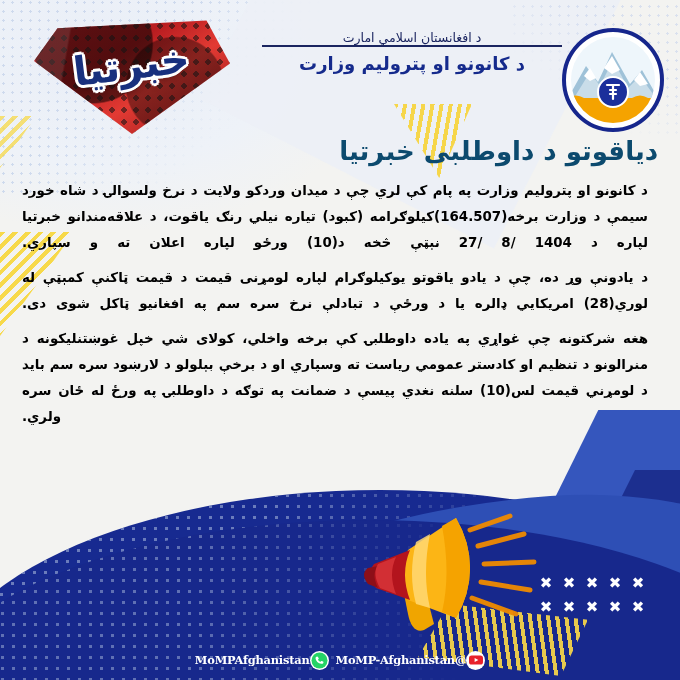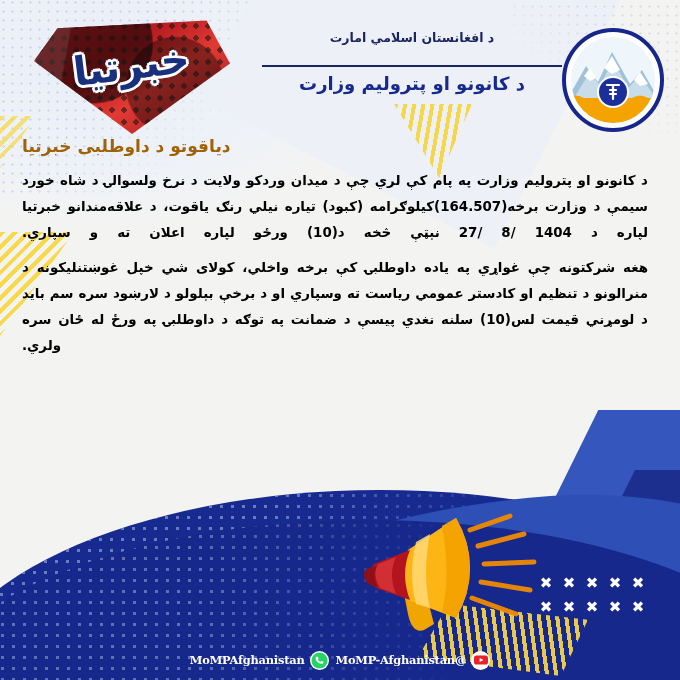--- a/index.html
+++ b/index.html
@@ -159,59 +159,59 @@
       -3px 0 0 #fff, 3px 0 0 #fff, 0 -3px 0 #fff, 0 3px 0 #fff,
       0 4px 5px rgba(0,0,0,.25);
     letter-spacing:-1px;
     padding-bottom:12px;
   }
 
   .ministry-text{
     position:absolute;right:118px;top:30px;width:300px;text-align:center;
   }
   .emirate-line{
-    font-size:12.5px;color:#1b2560;font-weight:700;letter-spacing:.2px;
-    padding-bottom:20px;
+    font-size:12.5px;color:#1b2560;font-weight:400;letter-spacing:.2px;
+    padding-bottom:0;
   }
   .hdr-rule{height:1.6px;background:#1b2560;width:100%;margin:0 0 6px 0;}
   .ministry-line{
     font-size:18px;color:#152a8c;font-weight:700;letter-spacing:-.3px;
   }
 
   .logo{
     position:absolute;right:14px;top:26px;width:106px;height:108px;
   }
   .logo svg{display:block;}
 
   
   .article{
     position:absolute;left:22px;top:136px;width:636px;
     text-align:justify;
   }
   .title{
-    font-size:17px;font-weight:700;color:#a16207;text-align:left;
+    font-size:26px;font-weight:700;color:#0c4a6e;text-align:right;
     margin:0 0 12px 0;letter-spacing:-.4px;
   }
   .para{
     font-size:13.4px;line-height:26px;color:#000000;font-weight:700;
     margin:0 10px 9px 0;text-align:justify;text-align-last:justify;
     letter-spacing:-.1px;
   }
   .para.last{text-align-last:left;}
 
   
   .megaphone{position:absolute;left:338px;top:512px;width:210px;height:140px;}
 
   
   .footer{
     position:absolute;left:0;bottom:0;width:680px;height:40px;
     display:flex;align-items:center;justify-content:center;gap:7px;
     padding:0 10px;box-sizing:border-box;z-index:9;
   }
-  .social{display:flex;align-items:center;gap:5px;}
+  .social{display:flex;align-items:center;}
   .social-label{
     color:#fff;font-size:11.4px;font-weight:700;
     font-family:"DejaVu Serif","Liberation Serif",serif;
     white-space:nowrap;letter-spacing:-.2px;
   }
   .si{width:19px;height:19px;border-radius:50%;display:flex;align-items:center;
      justify-content:center;flex:0 0 auto;}
   .si svg{display:block;}
   .si-globe{background:#b9bcc4;}
   .si-x{background:#000;}
@@ -294,20 +294,21 @@
           <path d="M50 64 L56 64"></path>
           <path d="M50 68 L56 68"></path>
         </g>
       </svg>
     </div>
   </div>
 
   <div class="article">
     <h1 class="title">دیاقوتو د داوطلبی خبرتیا</h1>
     <p class="para">د کانونو او پترولیم وزارت په پام کې لري چې د میدان وردکو ولایت د نرخ ولسوالۍ د شاه خورد سیمې د وزارت برخه(164.507)کیلوګرامه (کبود) تیاره نیلي رنګ یاقوت، د علاقه‌مندانو خبرتیا لپاره د 1404 /8 /27 نېټې څخه د(10) ورځو لپاره اعلان ته و سپاري.</p>
+    <p class="para">د یادونې وړ ده، چې د یادو یاقوتو یوکیلوګرام لپاره لومړنی قیمت د قیمت ټاکنې کمېټې له لوري(28) امریکایي ډالره یا د ورځې د تبادلې نرخ سره سم په افغانیو ټاکل شوی دی.</p>
     <p class="para last">هغه شرکتونه چې غواړي په یاده داوطلبۍ کې برخه واخلي، کولای شي خپل غوښتنلیکونه د منرالونو د تنظیم او کادستر عمومي ریاست ته وسپاري او د برخې بېلولو د لارښود سره سم باید د لومړني قیمت لس(10) سلنه نغدي پیسې د ضمانت په توګه د داوطلبۍ په ورځ له ځان سره ولري.</p>
   </div>
 
   <div class="megaphone">
     <svg width="210" height="140" viewBox="0 0 210 140">
       <g stroke="#f08a00" stroke-width="5" stroke-linecap="round" fill="none" opacity=".95">
         <path d="M132 18 L172 4"></path>
         <path d="M140 34 L186 22"></path>
         <path d="M146 52 L196 50"></path>
         <path d="M143 70 L192 78"></path>

